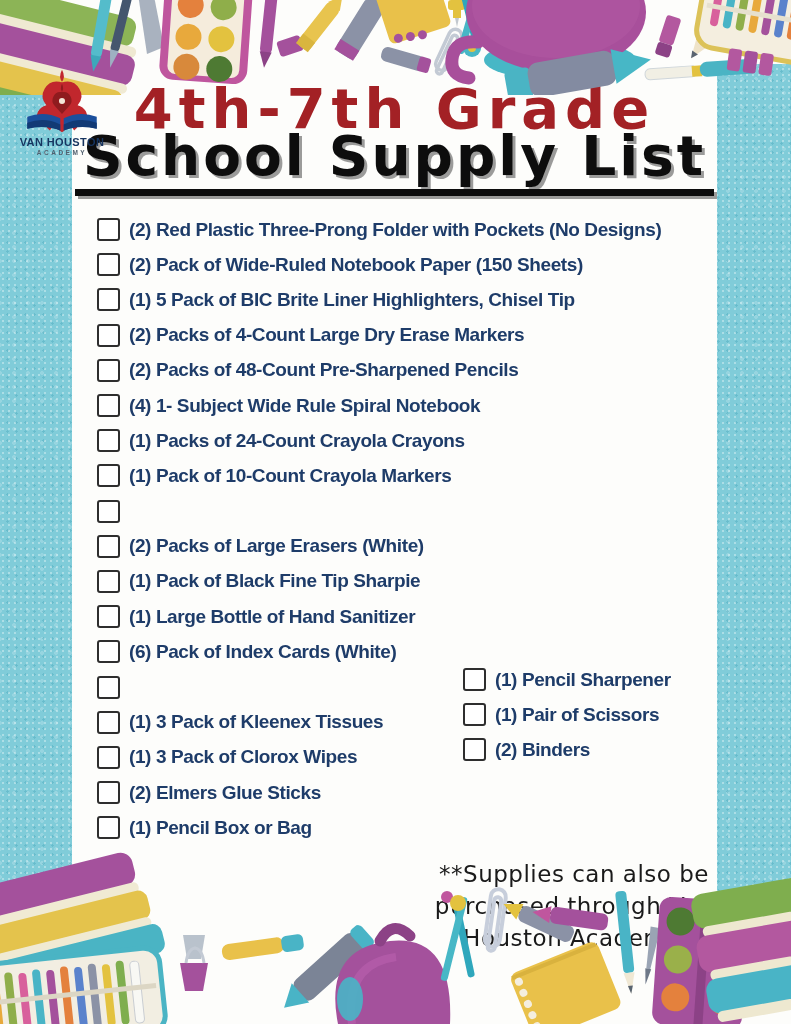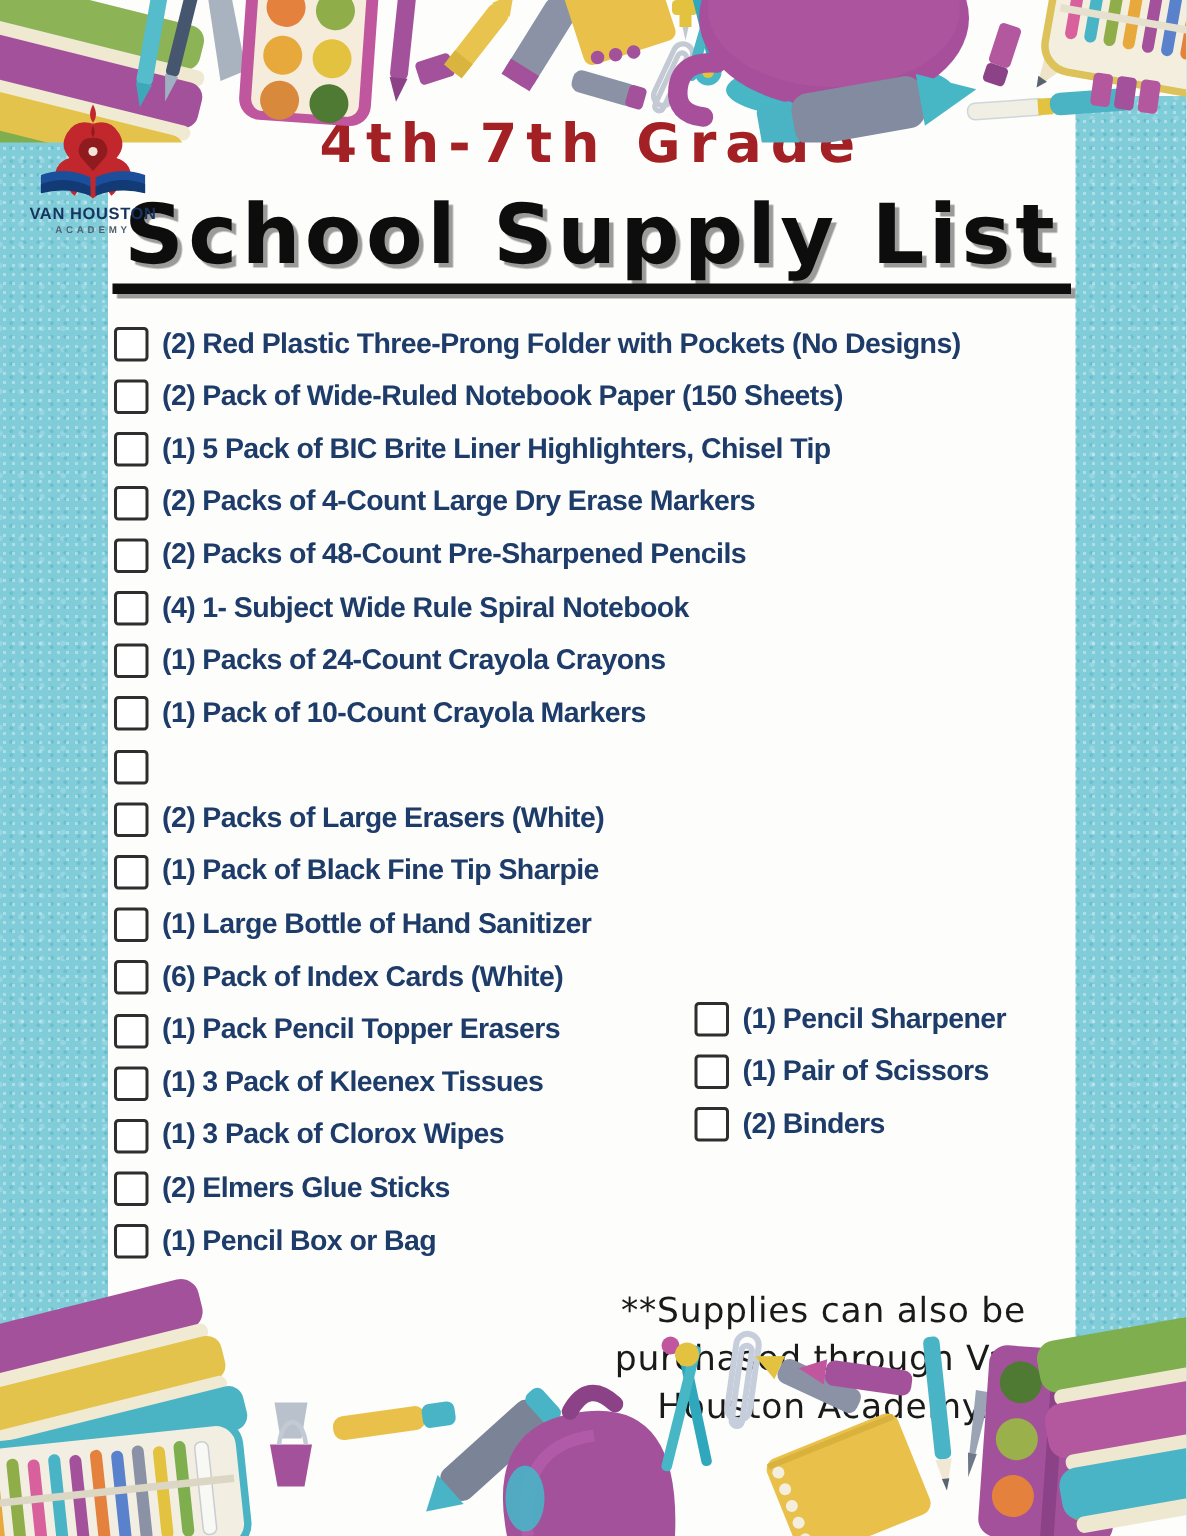--- a/index.html
+++ b/index.html
@@ -19,46 +19,46 @@
   #bottom-strip{top:962px;height:62px;}
   #panel{position:absolute;left:72px;top:64px;width:645px;height:898px;background:#fdfdfb;z-index:2;}
   .decor{position:absolute;left:0;z-index:3;pointer-events:none;}
   #decor-top{top:0;}
   #decor-bottom{bottom:0;}
   #logo{position:absolute;left:14px;top:68px;width:96px;text-align:center;z-index:5;}
   #logo .logo-name{font-size:11px;font-weight:bold;color:#16345f;letter-spacing:0.4px;margin-top:-2px;}
   #logo .logo-sub{font-size:6.5px;font-weight:bold;color:#51606f;letter-spacing:2.5px;margin-top:1px;}
   .grade{
     position:absolute;left:0;right:0;top:12px;text-align:center;
-    font-family:"DejaVu Sans",sans-serif;font-size:36px;font-weight:bold;
+    font-family:"DejaVu Sans",sans-serif;font-size:56px;font-weight:bold;
     letter-spacing:6px;color:#a32125;z-index:4;
   }
   .title{
     position:absolute;left:0;right:0;top:64px;text-align:center;z-index:4;
     filter:drop-shadow(3px 3px 0 rgba(35,35,35,0.45));
   }
   .title-text{
     display:inline-block;font-family:"DejaVu Sans",sans-serif;font-size:55px;
     font-weight:bold;letter-spacing:3px;color:#0d0d0d;line-height:1.05;
     border-bottom:7px solid #0d0d0d;padding:0 8px 3px 8px;
   }
   ul.supply{list-style:none;margin:0;padding:0;position:absolute;z-index:4;}
-  #list-left{left:4px;top:148px;}
+  #list-left{left:25px;top:148px;}
   #list-right{left:391px;top:598px;}
   ul.supply li{display:flex;align-items:center;height:35.2px;}
   .cb{
     flex:0 0 auto;width:19px;height:19px;border:2.5px solid #2e2e2e;
     border-radius:3px;background:#fff;margin-right:9px;
   }
   .lbl{
     font-family:"Liberation Sans",sans-serif;font-size:19px;font-weight:bold;
     letter-spacing:-0.4px;color:#1e3c69;white-space:nowrap;
   }
   #note{
-    position:absolute;left:328px;top:794px;width:298px;text-align:center;z-index:4;
+    position:absolute;left:353px;top:794px;width:298px;text-align:center;z-index:4;
     font-family:"DejaVu Sans",sans-serif;font-size:23px;font-weight:500;
     letter-spacing:0.5px;color:#1a1a1a;line-height:32px;
   }
 </style>
 </head>
 <body>
 
 <div id="page">
 
   <div id="top-strip" class="strip"></div>
@@ -230,21 +230,20 @@
       <li>
           <span class="cb"></span>
           <span class="lbl">(1) Large Bottle of Hand Sanitizer</span>
         </li>
       <li>
           <span class="cb"></span>
           <span class="lbl">(6) Pack of Index Cards (White)</span>
         </li>
       <li>
           <span class="cb"></span>
-          <span class="lbl">(1) Pack Pencil Topper Erasers</span>
         </li>
       <li>
           <span class="cb"></span>
           <span class="lbl">(1) 3 Pack of Kleenex Tissues</span>
         </li>
       <li>
           <span class="cb"></span>
           <span class="lbl">(1) 3 Pack of Clorox Wipes</span>
         </li>
       <li>

